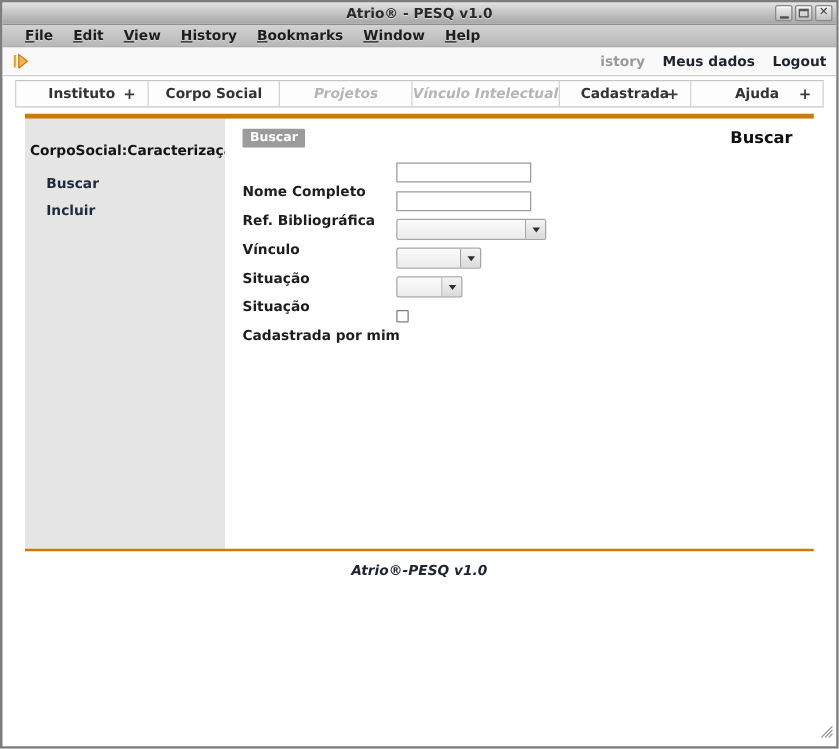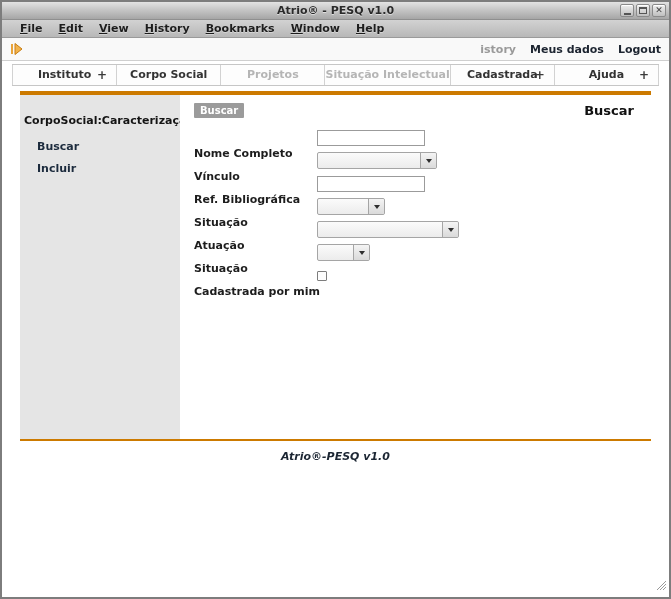--- a/index.html
+++ b/index.html
@@ -61,21 +61,21 @@
     display:flex; margin:3px 10px 0 10px; flex:0 0 22px; height:22px;
     border-top:1px solid #c6c6c6; border-bottom:1px solid #c6c6c6;
     background:#fdfdfd;
   }
   .tab{
     flex:1 1 0; position:relative; text-align:center;
     font-size:11px; font-weight:bold; color:#333333; line-height:20px;
     border-right:1px solid #d2d2d2; cursor:pointer; white-space:nowrap;
   }
   .tab:first-child{ border-left:1px solid #d2d2d2; }
-  .tab.disabled{ color:#b5b5b5; cursor:default; }
+  .tab.disabled{ color:#b5b5b5; cursor:default;font-style:italic; }
   .tab .plus{ position:absolute; right:9px; top:0; font-size:12px; color:#3a3a3a; }
 
   
   .accentbar{ height:4px; flex:0 0 4px; margin:5px 18px 0 18px; }
   .accentline{ height:2px; flex:0 0 2px; margin:0 18px; }
 
   
   .content{ display:flex; margin:0 18px; height:344px; flex:0 0 344px; }
   .sidebar{
     width:160px; flex:0 0 160px; background:#e5e5e5; padding:19px 3px 0 4px;
@@ -163,21 +163,21 @@
       <span class="hlink dim">istory</span>
       <span class="hlink">Meus dados</span>
       <span class="hlink">Logout</span>
     </span>
   </div>
 
   <div class="tabrow">
     <span class="tab"><span>Instituto</span><span class="plus">+</span></span>
     <span class="tab"><span>Corpo Social</span><span class="plus"></span></span>
     <span class="tab disabled"><span>Projetos</span><span class="plus"></span></span>
-    <span class="tab disabled"><span>Situação Intelectual</span><span class="plus"></span></span>
+    <span class="tab disabled"><span>Vínculo Intelectual</span><span class="plus"></span></span>
     <span class="tab"><span>Cadastrada</span><span class="plus">+</span></span>
     <span class="tab"><span>Ajuda</span><span class="plus">+</span></span>
   </div>
 
   <div class="accentbar" style="background:#cc7a00;"></div>
 
   <div class="content">
     <div class="sidebar">
       <div class="sb-title">CorpoSocial:Caracterização</div>
       <div class="sb-link">Buscar</div>
@@ -189,53 +189,44 @@
         <span class="badge">Buscar</span>
         <span class="heading">Buscar</span>
       </div>
 
       <div class="frow">
         <span class="flabel">Nome Completo</span>
         <input class="ctl-text" type="text" style="">
       </div>
 
       <div class="frow">
+        <span class="flabel">Ref. Bibliográfica</span>
+        <input class="ctl-text" type="text" style="">
+      </div>
+
+      <div class="frow">
         <span class="flabel">Vínculo</span>
         <span class="sel w120">
           <span class="selval"></span>
           <span class="arrow">
               <span class="tri"></span>
             </span>
         </span>
       </div>
 
       <div class="frow">
-        <span class="flabel">Ref. Bibliográfica</span>
-        <input class="ctl-text" type="text" style="">
-      </div>
-
-      <div class="frow">
         <span class="flabel">Situação</span>
         <span class="sel w68">
           <span class="selval"></span>
           <span class="arrow">
               <span class="tri"></span>
             </span>
         </span>
       </div>
 
-      <div class="frow">
-        <span class="flabel">Atuação</span>
-        <span class="sel w142">
-          <span class="selval"></span>
-          <span class="arrow">
-              <span class="tri"></span>
-            </span>
-        </span>
-      </div>
 
       <div class="frow">
         <span class="flabel">Situação</span>
         <span class="sel w53">
           <span class="selval"></span>
           <span class="arrow">
               <span class="tri"></span>
             </span>
         </span>
       </div>

